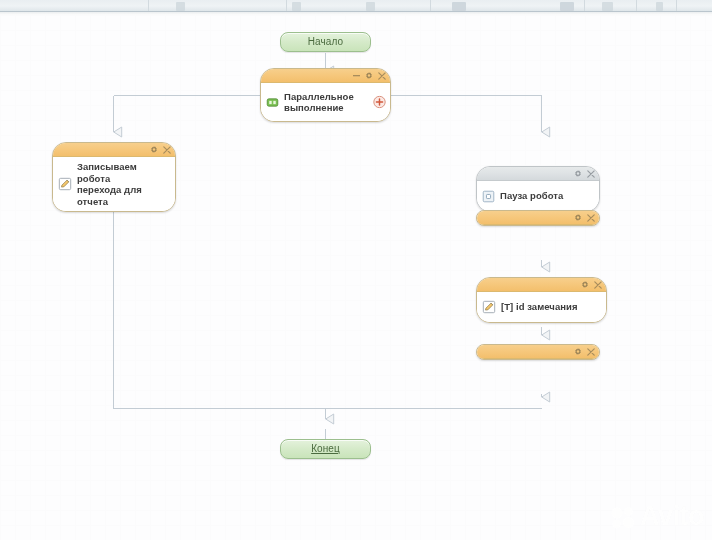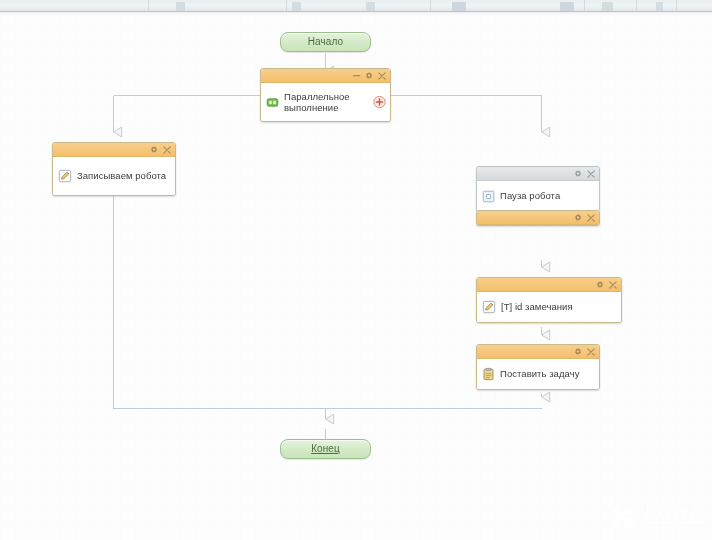--- a/index.html
+++ b/index.html
@@ -80,24 +80,25 @@
     line-height: 18px;
     text-align: center;
     letter-spacing: .1px;
   }
 
   
   .node {
     position: absolute;
     box-sizing: border-box;
     border: 1px solid #c9b98e;
-    border-radius: 3px;
+    border-radius: 14px;
     background: #ffffff;
     box-shadow: 0 1px 2px rgba(0,0,0,.14);
     overflow: hidden;
+    font-weight: bold;
   }
   .node.gray { border-color: #bfc4c7; }
 
   .node-head {
     position: relative;
     height: 13px;
     background: linear-gradient(to bottom, #f7cf8c 0%, #f6c87d 45%, #f3bf6c 100%);
     border-bottom: 1px solid #dcb96f;
   }
   .node.gray .node-head {
@@ -268,20 +269,21 @@
         </div>
       </div>
       <div class="node-body" style="min-height:30px">
         <svg class="bicon" width="14" height="14" viewBox="0 0 16 16">
           <rect x="1.5" y="1.5" width="13" height="13" rx="1.5" fill="#ffffff" stroke="#9aa4ad" stroke-width="1"></rect>
           <path d="M4,11.5 L4.5,9.3 L10.3,3.6 L12.3,5.6 L6.6,11.3 Z" fill="#f5c76a" stroke="#8c7a4a" stroke-width=".8" stroke-linejoin="round"></path>
           <path d="M10.3,3.6 L12.3,5.6" stroke="#8c7a4a" stroke-width=".8"></path>
         </svg>
         <div>
           <div class="node-label">Записываем робота</div>
+          <div class="node-label">перехода для отчета</div>
         </div>
       </div>
     </div>
 
     <div class="node gray" style="left:476px; top:127px; width:124px;margin-top:24px;">
       <div class="node-head">
         <div class="head-btns">
           <svg class="hicon" width="8" height="8" viewBox="0 0 16 16">
             <path fill="#8b9197" d="M8 0l1.1 2.1 2.3-.5.4 2.3 2.1 1.1-1.3 1.9 1.3 1.9-2.1 1.1-.4 2.3-2.3-.5L8 14l-1.1-2.1-2.3.5-.4-2.3L2.1 9l1.3-1.9L2.1 5.2l2.1-1.1.4-2.3 2.3.5z"></path>
             <circle cx="8" cy="7" r="2.4" fill="#dfe3e5"></circle>
@@ -307,21 +309,21 @@
             <path fill="#8e7a52" d="M8 0l1.1 2.1 2.3-.5.4 2.3 2.1 1.1-1.3 1.9 1.3 1.9-2.1 1.1-.4 2.3-2.3-.5L8 14l-1.1-2.1-2.3.5-.4-2.3L2.1 9l1.3-1.9L2.1 5.2l2.1-1.1.4-2.3 2.3.5z"></path>
             <circle cx="8" cy="7" r="2.4" fill="#f6c87d"></circle>
           </svg>
           <svg class="hicon" width="8" height="8" viewBox="0 0 10 10">
             <path d="M1,1 L9,9 M9,1 L1,9" stroke="#9a8358" stroke-width="1.5" stroke-linecap="round"></path>
           </svg>
         </div>
       </div>
     </div>
 
-    <div class="node" style="left:476px; top:262px; width:146px;">
+    <div class="node" style="left:476px; top:262px; width:131px;">
       <div class="node-head">
         <div class="head-btns">
           <svg class="hicon" width="8" height="8" viewBox="0 0 16 16">
             <path fill="#8e7a52" d="M8 0l1.1 2.1 2.3-.5.4 2.3 2.1 1.1-1.3 1.9 1.3 1.9-2.1 1.1-.4 2.3-2.3-.5L8 14l-1.1-2.1-2.3.5-.4-2.3L2.1 9l1.3-1.9L2.1 5.2l2.1-1.1.4-2.3 2.3.5z"></path>
             <circle cx="8" cy="7" r="2.4" fill="#f6c87d"></circle>
           </svg>
           <svg class="hicon" width="8" height="8" viewBox="0 0 10 10">
             <path d="M1,1 L9,9 M9,1 L1,9" stroke="#9a8358" stroke-width="1.5" stroke-linecap="round"></path>
           </svg>
         </div>
@@ -340,28 +342,20 @@
       <div class="node-head">
         <div class="head-btns">
           <svg class="hicon" width="8" height="8" viewBox="0 0 16 16">
             <path fill="#8e7a52" d="M8 0l1.1 2.1 2.3-.5.4 2.3 2.1 1.1-1.3 1.9 1.3 1.9-2.1 1.1-.4 2.3-2.3-.5L8 14l-1.1-2.1-2.3.5-.4-2.3L2.1 9l1.3-1.9L2.1 5.2l2.1-1.1.4-2.3 2.3.5z"></path>
             <circle cx="8" cy="7" r="2.4" fill="#f6c87d"></circle>
           </svg>
           <svg class="hicon" width="8" height="8" viewBox="0 0 10 10">
             <path d="M1,1 L9,9 M9,1 L1,9" stroke="#9a8358" stroke-width="1.5" stroke-linecap="round"></path>
           </svg>
         </div>
-      </div>
-      <div class="node-body">
-        <svg class="bicon" width="13" height="14" viewBox="0 0 16 16">
-          <rect x="2.5" y="2" width="11" height="13" rx="1.5" fill="#f3d98f" stroke="#8c7a4a" stroke-width="1"></rect>
-          <rect x="5" y="1" width="6" height="2.6" rx="1" fill="#c9c9c9" stroke="#7d7d7d" stroke-width=".8"></rect>
-          <path d="M5,7.5 H11 M5,10 H11 M5,12.5 H9" stroke="#9a8a57" stroke-width=".9" stroke-linecap="round"></path>
-        </svg>
-        <span class="node-label">Поставить задачу</span>
       </div>
     </div>
 
     <div class="term" style="left:280px; top:424px; width:91px;text-decoration:underline;">
       <span>Конец</span>
     </div>
 
     <div class="watermark">
       <svg width="26" height="24" viewBox="0 0 26 24">
         <circle cx="7" cy="8" r="5.4" fill="#ffffff"></circle>

